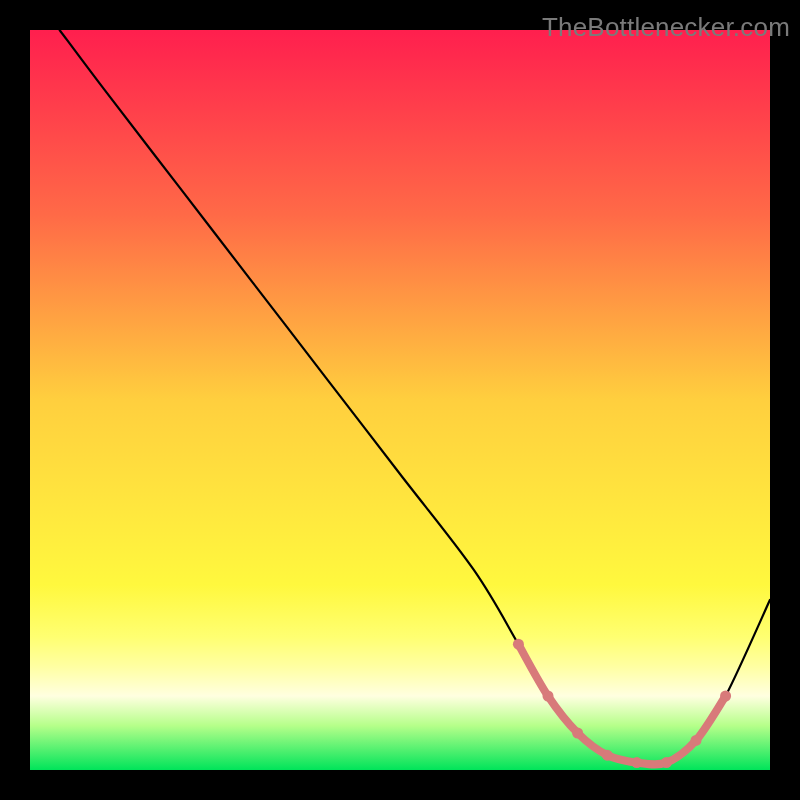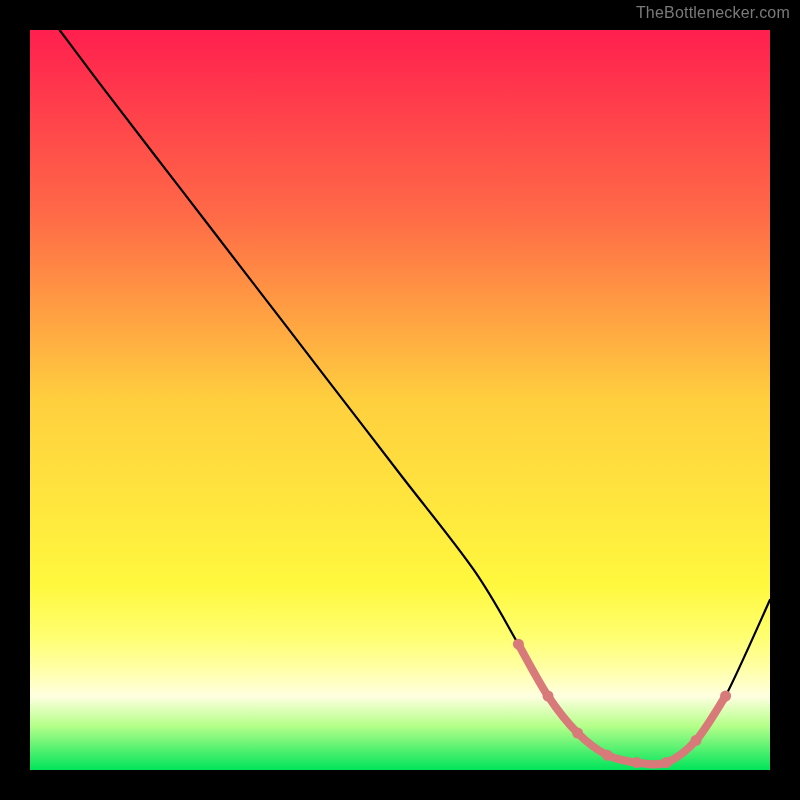--- a/index.html
+++ b/index.html
@@ -12,24 +12,24 @@
     font-family: Arial, Helvetica, sans-serif;
   }
   .stage {
     position: relative;
     width: 800px;
     height: 800px;
     background: #000;
   }
   .attribution {
     position: absolute;
-    top: 4px;
+    top: 12px;
     right: 10px;
     color: #7a7a7a;
-    font-size: 16px;
+    font-size: 26px;
     font-weight: 400;
     letter-spacing: 0.2px;
     z-index: 10;
   }
   svg.chart {
     position: absolute;
     left: 30px;
     top: 30px;
     width: 740px;
     height: 740px;

